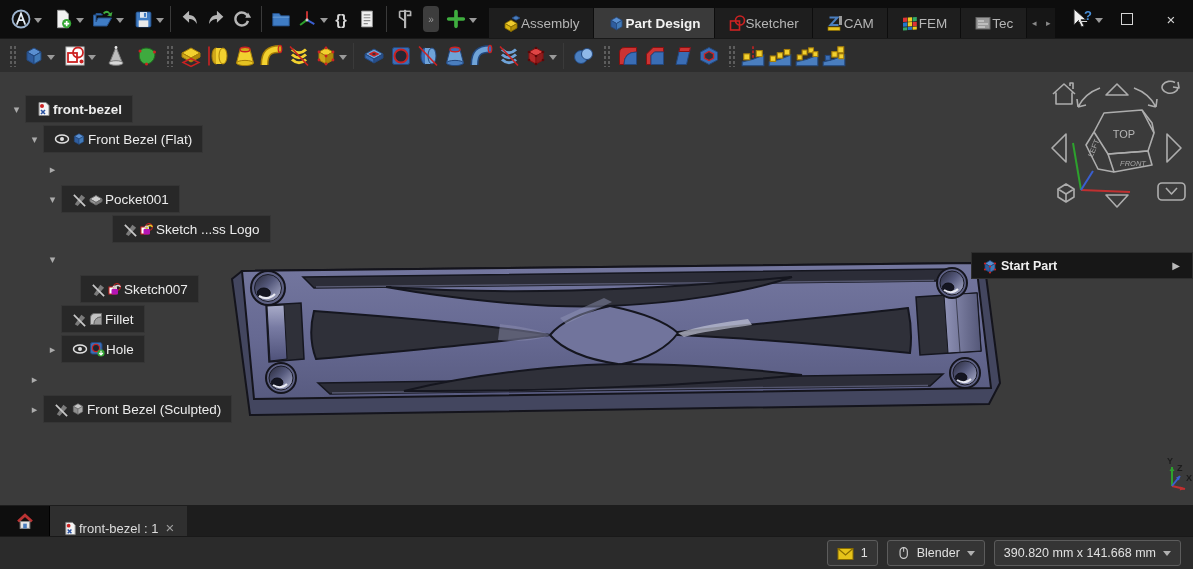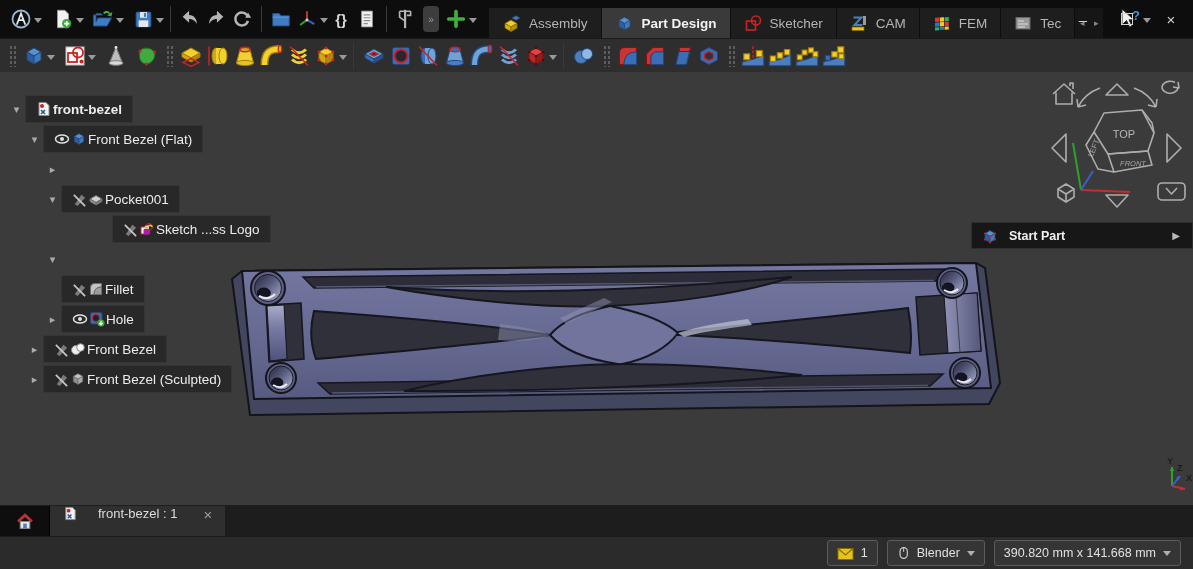--- a/index.html
+++ b/index.html
@@ -8,21 +8,21 @@
   
   .titlebar{position:absolute;left:0;top:0;width:100%;height:38px;background:#0d0d0d;
             display:flex;align-items:center;padding-left:8px;box-sizing:border-box;}
   .tbtn{width:26px;height:28px;display:flex;align-items:center;justify-content:center;flex:0 0 auto;}
   .caret{width:0;height:0;border:4px solid transparent;border-top:5px solid #9a9a9a;margin-top:7px;flex:0 0 auto;}
   .vsep1{width:1px;height:26px;background:#3a3a3a;margin:0 6px;flex:0 0 auto;}
   .braces{color:#d8d8d8;font-weight:bold;font-size:15px;}
   .ovflbtn{width:16px;height:26px;background:#3d3d3d;border-radius:4px;color:#9a9a9a;font-size:10px;
            display:flex;align-items:center;justify-content:center;margin:0 4px;}
   .wbtabs{display:flex;align-self:flex-end;height:30px;margin-left:12px;flex:0 0 auto;}
-  .wbtab{display:flex;align-items:center;gap:8px;padding:0 13px;background:#1e1e1e;color:#b5b5b5;
+  .wbtab{display:flex;align-items:center;padding:0 13px;background:#1e1e1e;color:#b5b5b5;
          font-size:13.5px;border-right:1px solid #0d0d0d;white-space:nowrap;}
   .wbtab.active{background:#3a3a3a;color:#f2f2f2;font-weight:bold;}
   .tabscroll{width:14px;height:30px;background:#161616;color:#8a8a8a;font-size:9px;
              display:flex;align-items:center;justify-content:center;align-self:flex-end;}
   .winctl{position:absolute;right:0;top:0;height:38px;display:flex;}
   .wc{width:44px;height:38px;display:flex;align-items:center;justify-content:center;color:#d4d4d4;font-size:15px;}
   .maxbox{width:10px;height:10px;border:1.4px solid #d4d4d4;}
   
   .toolbar2{position:absolute;left:0;top:38px;width:100%;height:34px;background:#2e2e2e;
             display:flex;align-items:center;padding-left:5px;box-sizing:border-box;border-top:1px solid #191919;}
@@ -33,32 +33,32 @@
   .viewport{position:absolute;left:0;top:72px;width:100%;height:433px;background:#3b3b3b;}
   .model{position:absolute;left:0;top:0;}
   
   .tree{position:absolute;left:0;top:22px;}
   .trow{height:30px;display:flex;align-items:center;}
   .exp{width:17px;color:#ababab;font-size:11px;text-align:center;flex:0 0 auto;}
   .titem{display:inline-flex;align-items:center;gap:1px;height:26px;background:#282828;
          border:1px solid #353535;padding:0 10px;color:#ececec;font-size:13.5px;white-space:nowrap;}
   .titem.bold{font-weight:bold;}
   
-  .startpart{position:absolute;left:971px;top:150px;width:222px;height:27px;background:#171717;
-             border:1px solid #2e2e2e;box-sizing:border-box;display:flex;align-items:center;gap:11px;
+  .startpart{position:absolute;left:971px;top:180px;width:222px;height:27px;background:#171717;
+             border:1px solid #2e2e2e;box-sizing:border-box;display:flex;align-items:center;gap:3px;
              padding-left:10px;color:#f0f0f0;font-weight:bold;font-size:12.5px;}
   .sp-arrow{margin-left:auto;margin-right:12px;color:#b9b9b9;font-size:10px;font-weight:normal;}
   .navcluster{position:absolute;left:1040px;top:3px;}
   .miniaxes{position:absolute;left:1148px;top:378px;}
   
   .mditabs{position:absolute;left:0;top:505px;width:100%;height:31px;background:#1d1d1d;
            display:flex;align-items:flex-end;}
   .hometab{width:49px;height:30px;background:#0e0e0e;display:flex;align-items:center;justify-content:center;
            border-right:1px solid #000;}
-  .doctab{height:30px;background:#2f2f2f;display:flex;align-items:flex-start;gap:20px;padding:0 13px;
+  .doctab{height:30px;background:#2f2f2f;display:flex;align-items:flex-end;gap:1px;padding:0 13px;
           color:#dcdcdc;font-size:13px;}
   .tabclose{color:#9f9f9f;font-size:15px;margin-left:6px;}
   
   .statusbar{position:absolute;left:0;top:536px;width:100%;height:33px;background:#2b2b2b;border-top:1px solid #191919;
              display:flex;align-items:center;padding:0 8px;box-sizing:border-box;color:#e6e6e6;font-size:13px;}
   .sb-right{margin-left:auto;display:flex;gap:9px;align-items:center;padding-right:4px;}
   .sbtn{display:flex;align-items:center;gap:7px;height:24px;padding:0 9px;background:#353535;
         border:1px solid #5c5c5c;border-radius:3px;color:#e0e0e0;font-size:12.5px;white-space:nowrap;}
   .dcaret{width:0;height:0;border:4px solid transparent;border-top:5px solid #b0b0b0;margin-top:5px;}
   svg{display:block;}
@@ -646,20 +646,36 @@
               <path d="M11,10.5 a3,3 0 1 1 2.4,-4.6" fill="none" stroke="#e8c423" stroke-width="1.6"></path>
               <rect x="4.5" y="8" width="6.5" height="5.5" rx="1" fill="#b515b5"></rect>
               <path d="M6,8 V6.8 a1.7,1.7 0 0 1 3.4,0 V8" fill="none" stroke="#d8d8d8" stroke-width="1.2"></path>
             </svg>
             <span>Sketch ...ss Logo</span>
           </span>
       </div>
       <div class="trow" style="padding-left:44px">
         <span class="exp">▾</span>
       </div>
+      <div class="trow" style="padding-left:80px">
+        <span class="titem">
+            <svg width="15" height="15" viewBox="0 0 16 16">
+              <path d="M3,13 L10,3 L14,6 L6,15 Z" fill="#8a8a8a" opacity=".85"></path>
+              <path d="M2,3 L14,15" stroke="#c8c8c8" stroke-width="1.8"></path>
+            </svg>
+            <svg width="16" height="16" viewBox="0 0 16 16">
+              <rect x="2" y="6" width="7" height="7" fill="#fff" stroke="#cc2222"></rect>
+              <circle cx="10" cy="6" r="3.5" fill="none" stroke="#cc2222"></circle>
+              <path d="M11,10.5 a3,3 0 1 1 2.4,-4.6" fill="none" stroke="#d8d8d8" stroke-width="1.4"></path>
+              <rect x="4.5" y="8" width="6.5" height="5.5" rx="1" fill="#b515b5"></rect>
+              <path d="M6,8 V6.8 a1.7,1.7 0 0 1 3.4,0 V8" fill="none" stroke="#d8d8d8" stroke-width="1.2"></path>
+            </svg>
+            <span>Sketch007</span>
+          </span>
+      </div>
       <div class="trow" style="padding-left:61px">
         <span class="titem">
             <svg width="15" height="15" viewBox="0 0 16 16">
               <path d="M3,13 L10,3 L14,6 L6,15 Z" fill="#8a8a8a" opacity=".85"></path>
               <path d="M2,3 L14,15" stroke="#c8c8c8" stroke-width="1.8"></path>
             </svg>
             <svg width="16" height="16" viewBox="0 0 16 16">
               <path d="M2.5,13.5 V7 Q2.5,2.5 7,2.5 H13.5 V6 Q6,6 6,13.5 Z" fill="#c4c4c4" stroke="#6e6e6e"></path>
               <path d="M6,13.5 Q6,6 13.5,6 V13.5 Z" fill="#9d9d9d" stroke="#6e6e6e"></path>
             </svg>
@@ -677,31 +693,20 @@
               <rect x="1.5" y="1.5" width="11.5" height="11.5" rx="2" fill="#3a6db5" stroke="#23487e"></rect>
               <circle cx="7" cy="7" r="3.6" fill="#1d2430" stroke="#cc2222" stroke-width="1.3"></circle>
               <circle cx="12" cy="12" r="3.6" fill="#35a835"></circle>
               <path d="M12,9.8 v4 M10.2,12 l1.8,1.8 1.8,-1.8" fill="none" stroke="#fff" stroke-width="1.2"></path>
             </svg>
             <span>Hole</span>
           </span>
       </div>
       <div class="trow" style="padding-left:26px">
         <span class="exp">▸</span>
-        <span class="titem">
-            <svg width="15" height="15" viewBox="0 0 16 16">
-              <path d="M3,13 L10,3 L14,6 L6,15 Z" fill="#8a8a8a" opacity=".85"></path>
-              <path d="M2,3 L14,15" stroke="#c8c8c8" stroke-width="1.8"></path>
-            </svg>
-            <svg width="16" height="16" viewBox="0 0 16 16">
-              <circle cx="6" cy="9" r="4.5" fill="#ededed" stroke="#8a8a8a"></circle>
-              <circle cx="10.5" cy="6.5" r="3.8" fill="#fafafa" stroke="#8a8a8a"></circle>
-            </svg>
-            <span>Front Bezel</span>
-          </span>
       </div>
       <div class="trow" style="padding-left:26px">
         <span class="exp">▸</span>
         <span class="titem">
             <svg width="15" height="15" viewBox="0 0 16 16">
               <path d="M3,13 L10,3 L14,6 L6,15 Z" fill="#8a8a8a" opacity=".85"></path>
               <path d="M2,3 L14,15" stroke="#c8c8c8" stroke-width="1.8"></path>
             </svg>
             <svg width="16" height="16" viewBox="0 0 24 24">
               <path d="M5,8 L12,4 L19,8 L12,12 Z" fill="#c6c6c6" stroke="#6e6e6e"></path>

